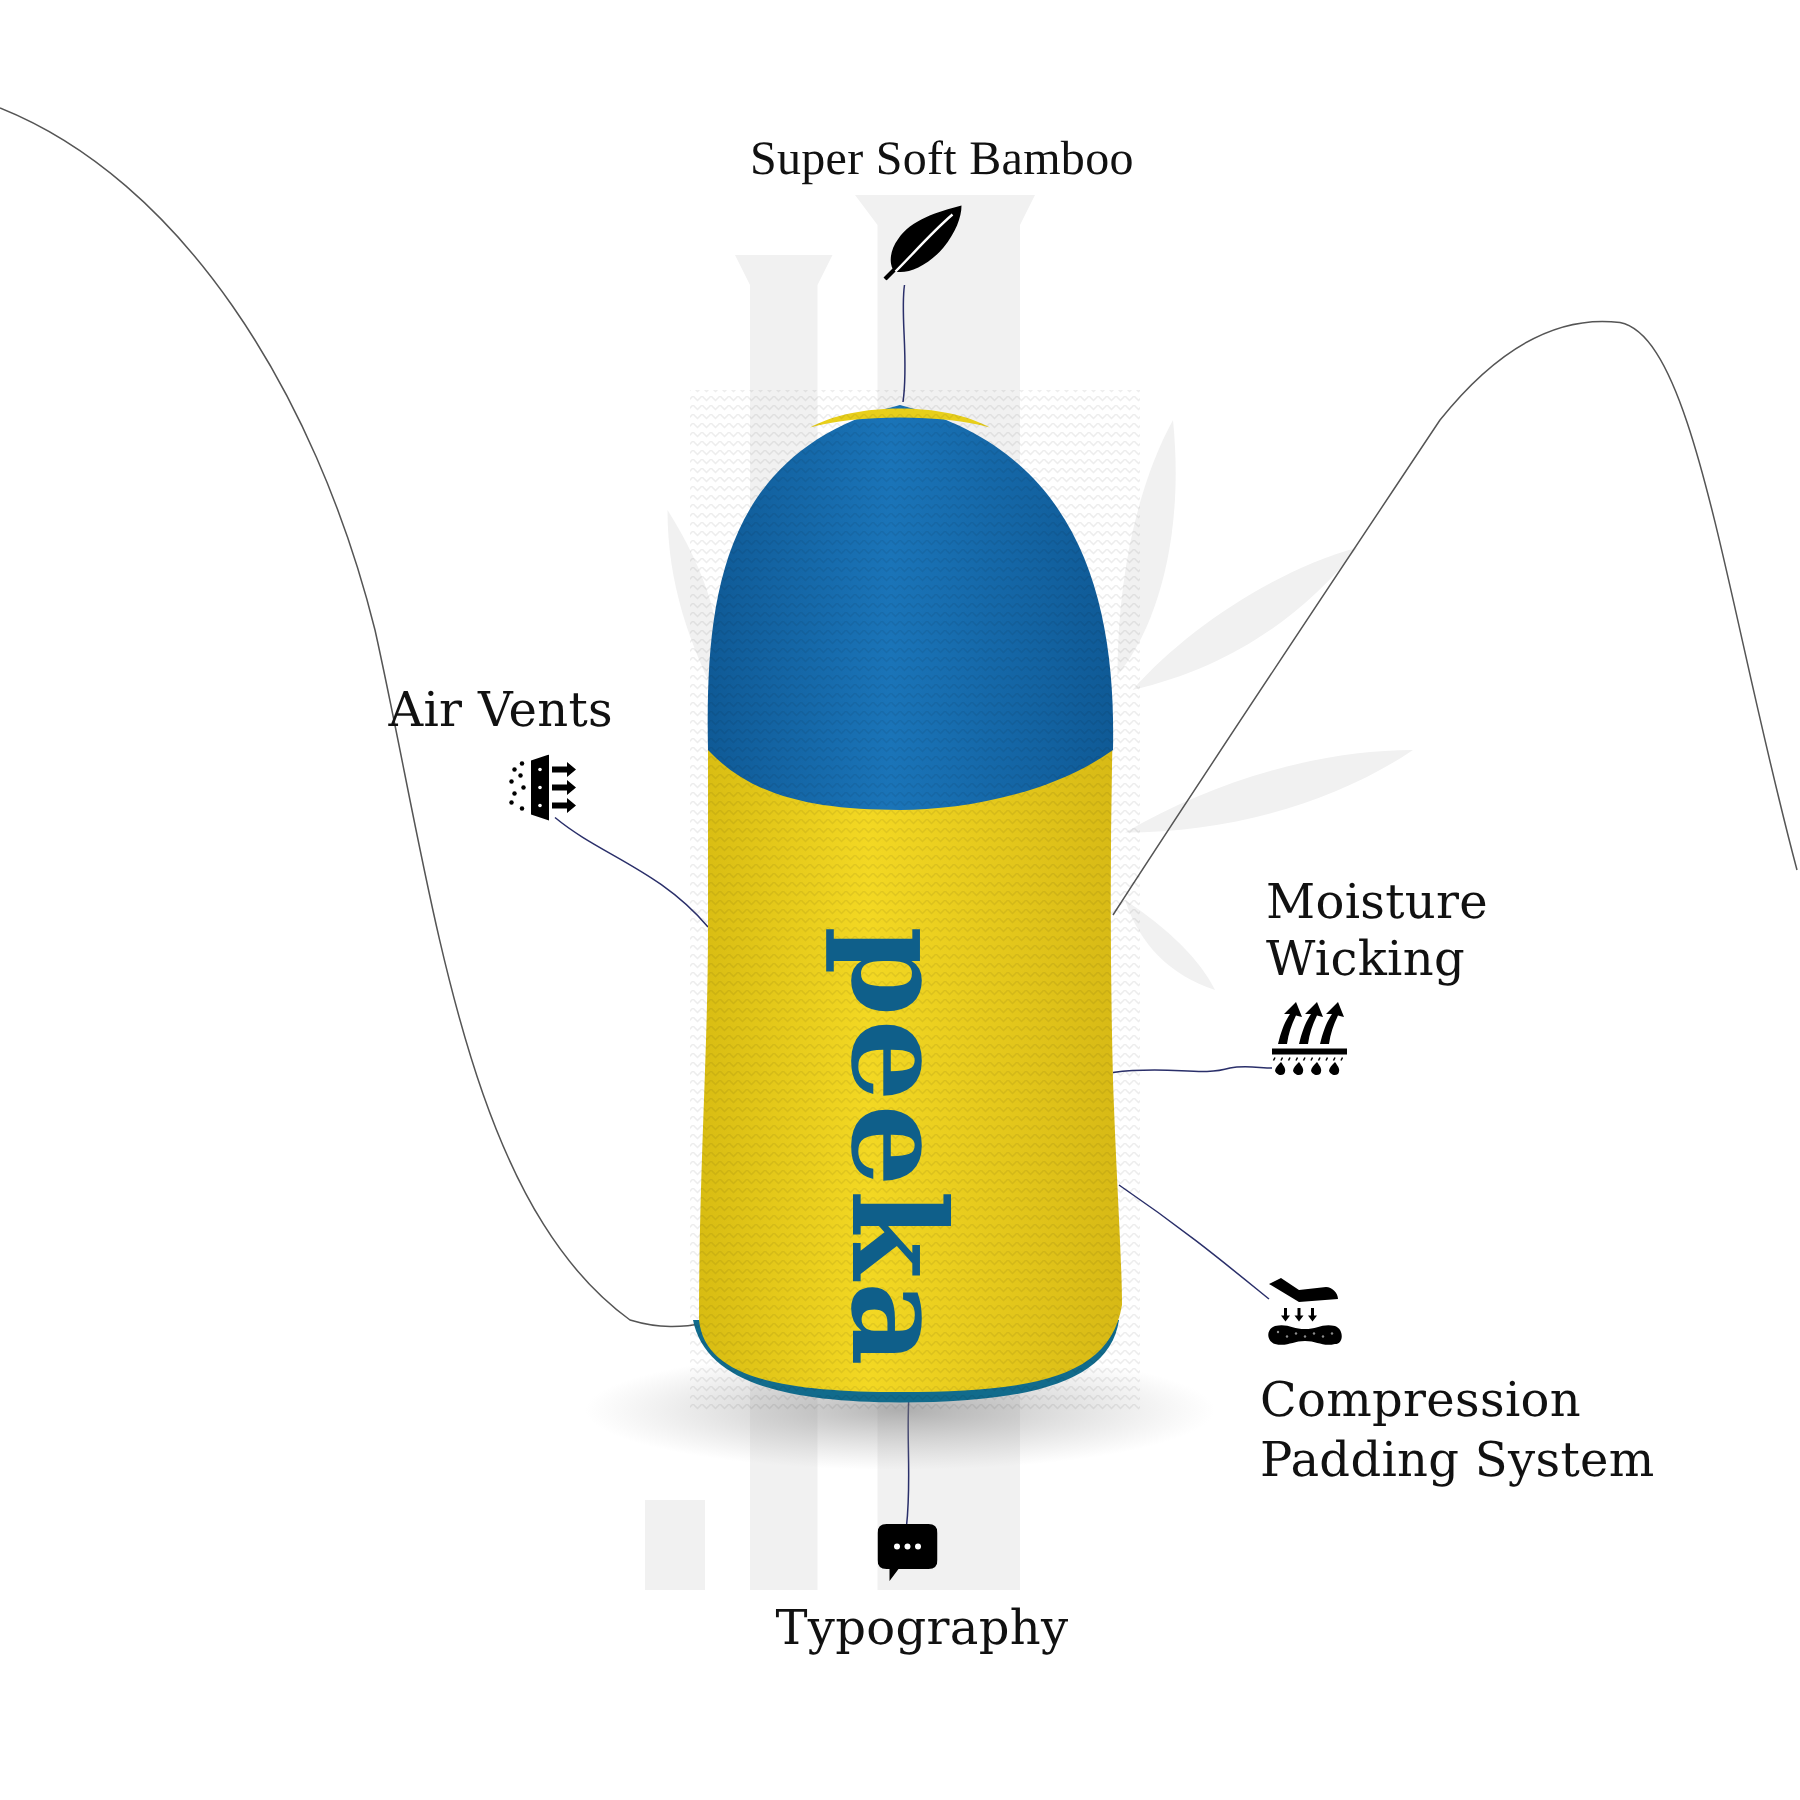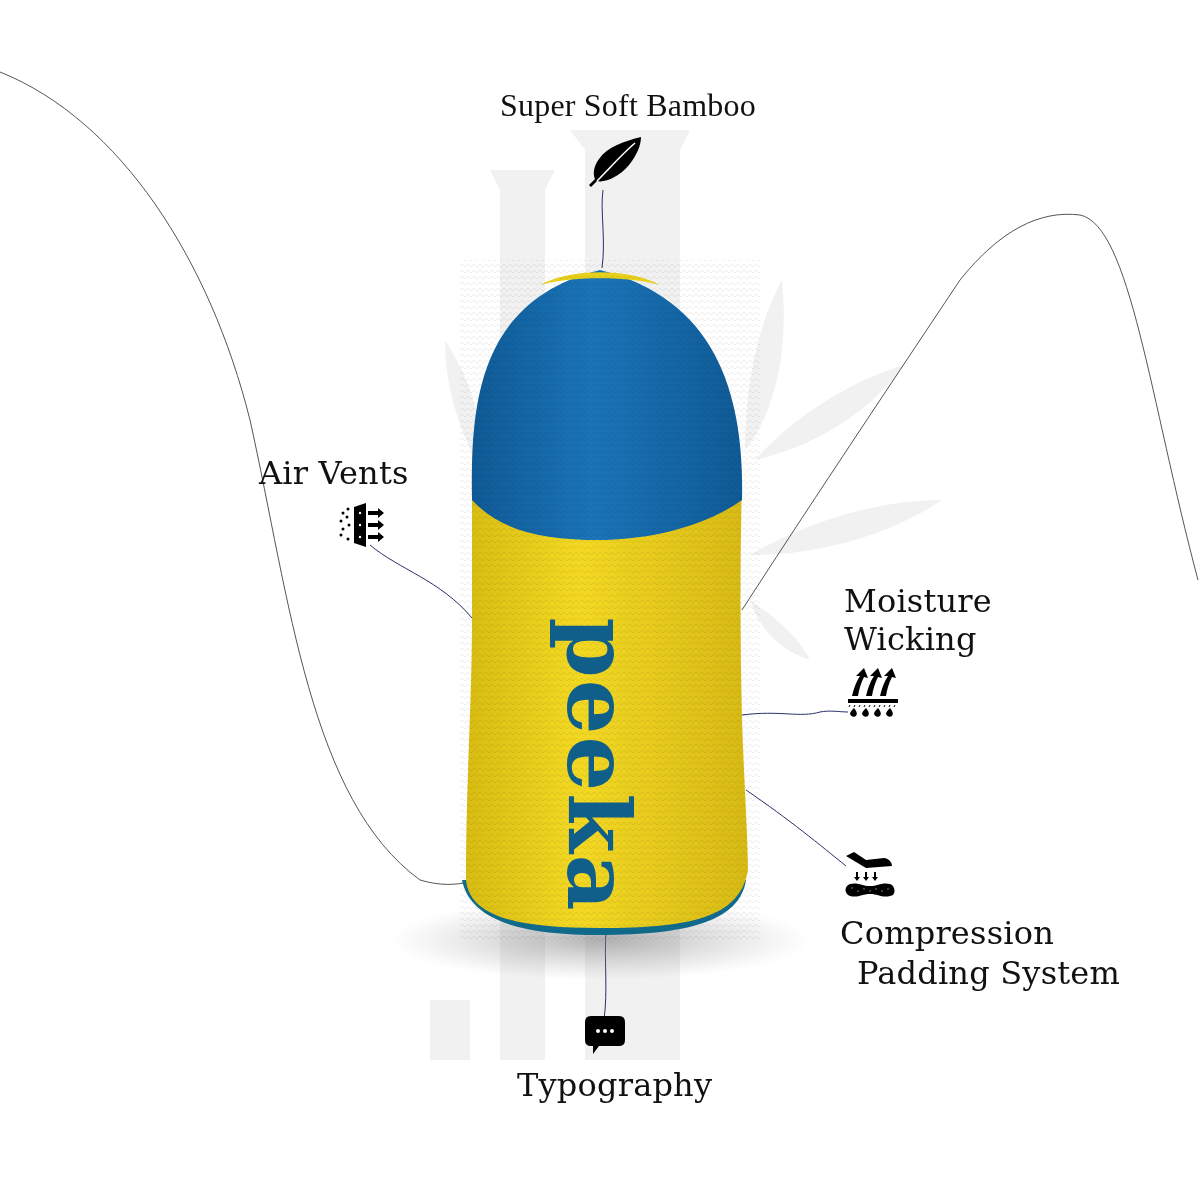--- a/index.html
+++ b/index.html
@@ -143,21 +143,21 @@
     <circle cx="8" cy="38" r="0.8"></circle>
       <circle cx="14" cy="41" r="0.8"></circle>
       <circle cx="20" cy="39" r="0.8"></circle>
     <circle cx="26" cy="41" r="0.8"></circle>
       <circle cx="32" cy="39" r="0.8"></circle>
       <circle cx="38" cy="41" r="0.8"></circle>
       <circle cx="44" cy="39" r="0.8"></circle>
   </g>
 </svg>
 <div class="label" style="left:840px; top:914px;">Compression</div>
-<div class="label" style="left:840px; top:954px;margin-left:17px;">Padding System</div>
+<div class="label" style="left:840px; top:954px;">Padding System</div>
 
 <svg class="icon" style="left:585px; top:1016px;" width="40" height="40" viewBox="0 0 40 40">
   <path d="M6 0 L34 0 Q40 0 40 6 L40 24 Q40 30 34 30 L14 30 L8 38 L8 30 L6 30 Q0 30 0 24 L0 6 Q0 0 6 0 Z" fill="#000"></path>
   <circle cx="13" cy="15" r="2" fill="#fff"></circle>
     <circle cx="20" cy="15" r="2" fill="#fff"></circle>
     <circle cx="27" cy="15" r="2" fill="#fff"></circle>
 </svg>
 <div class="label" style="left:502px; top:1066px;margin-left:15px;">Typography</div>
 
 </body></html>

